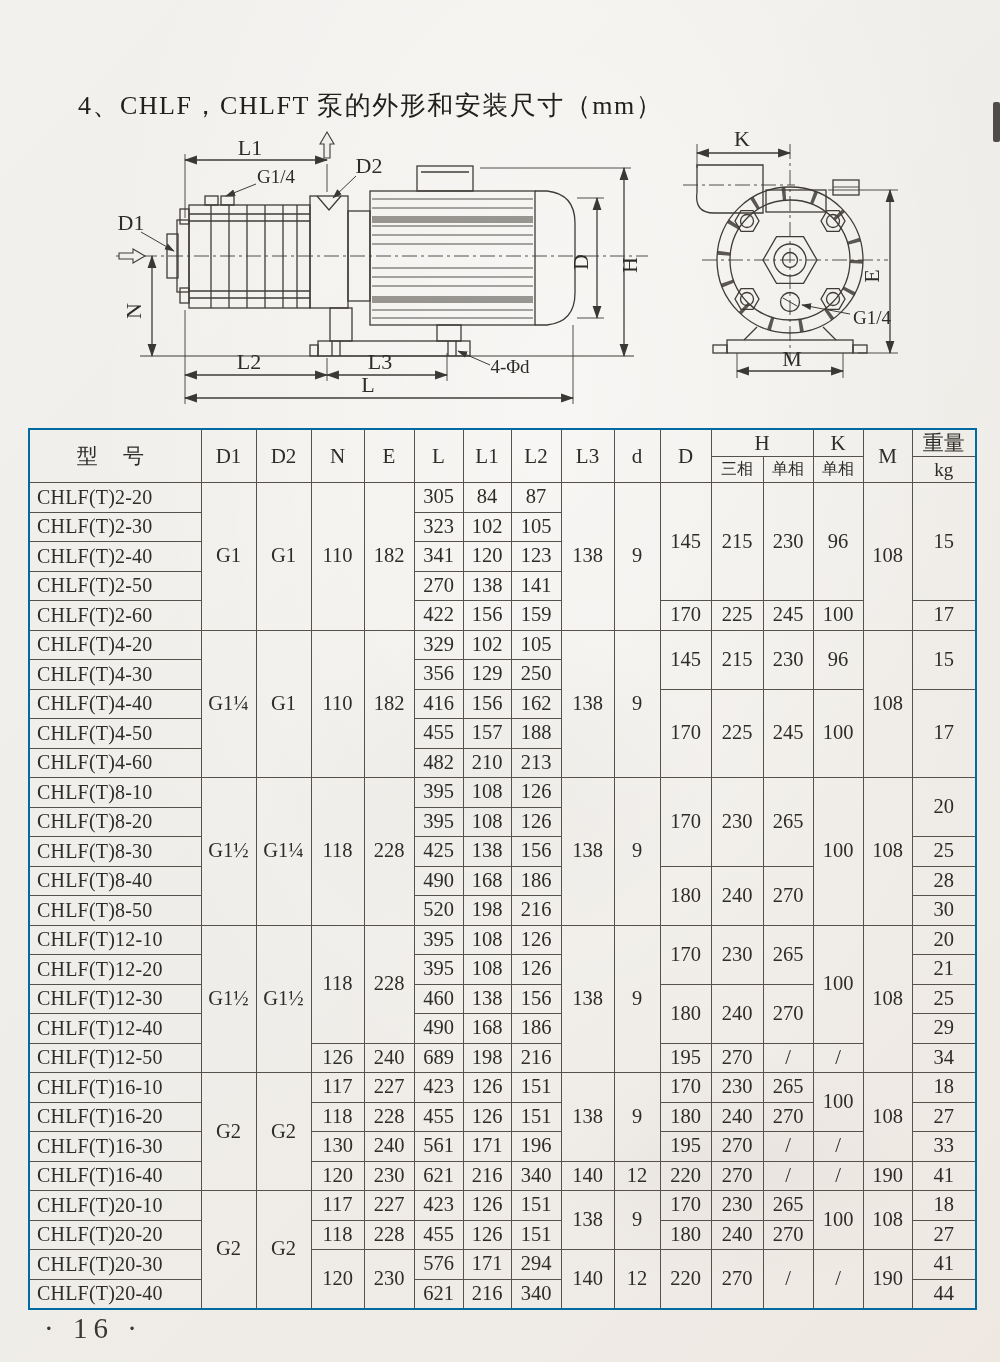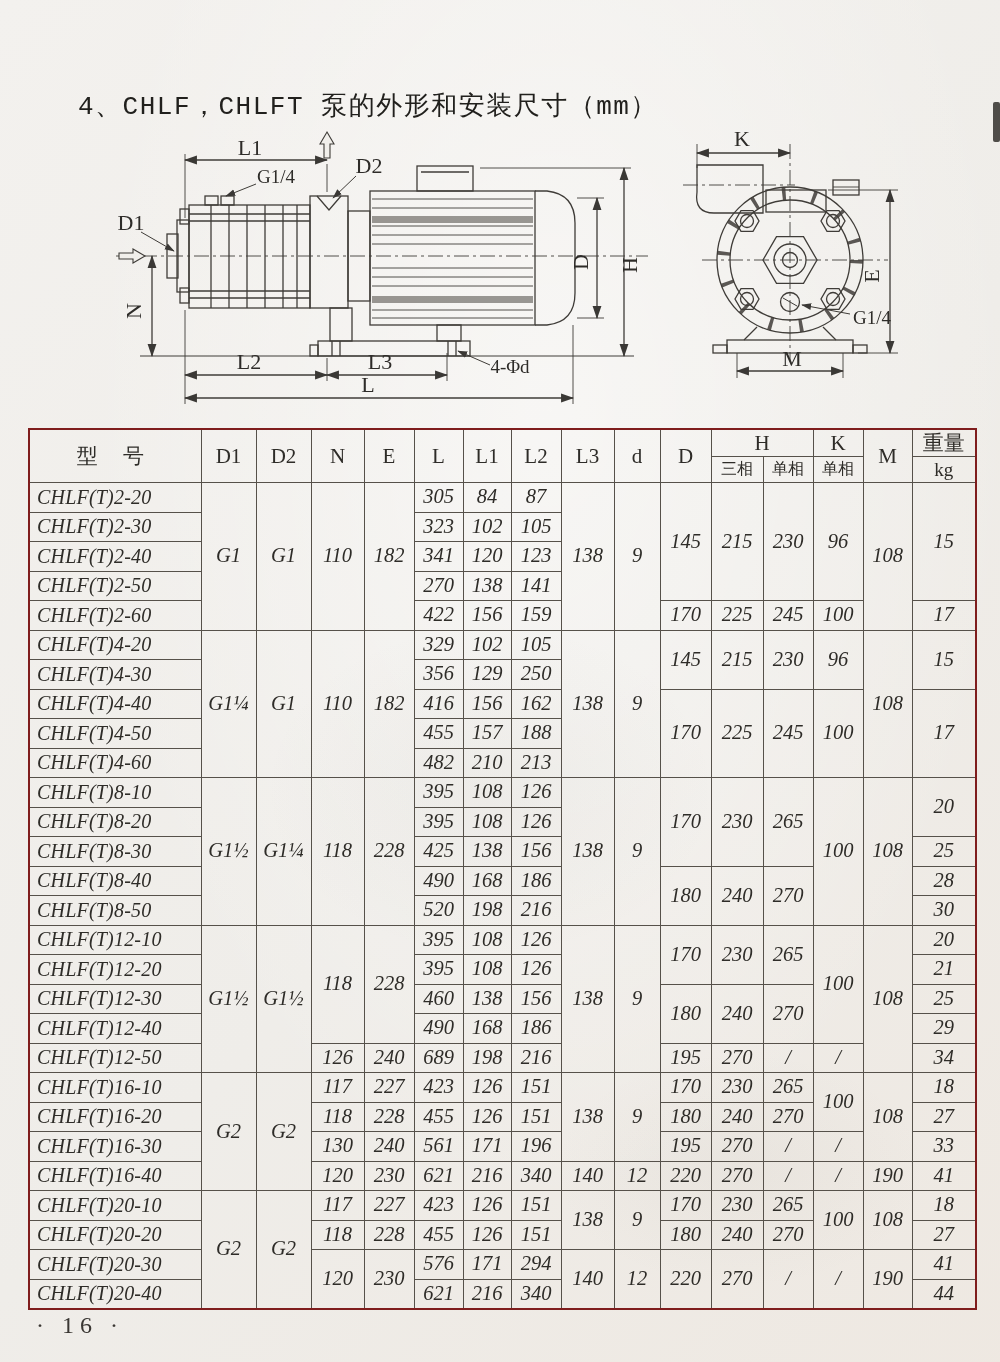--- a/index.html
+++ b/index.html
@@ -10,50 +10,49 @@
       radial-gradient(ellipse at 55% 30%, rgba(255,255,255,0.5), rgba(255,255,255,0) 60%),
       linear-gradient(135deg,#f3f1ee 0%,#efede9 55%,#ecdfd3a8 140%),
       #f0eeea;
     font-family:"Liberation Serif","DejaVu Serif",serif;
     color:#2c2a27;
   }
   .page-title{
     position:absolute;left:78px;top:88px;
     font-size:26px;letter-spacing:1.5px;color:#21201d;
     white-space:nowrap;
-    font-family:Liberation Mono, monospace;
   }
   .drawing-svg{position:absolute;left:0;top:128px;}
   .drawing-svg text{fill:#2e2c29;font-family:"Liberation Serif","DejaVu Serif",serif;}
   .dims{font-size:22px;}
   .dims-small{font-size:19px;}
 
   table.spec{
     position:absolute;left:28px;top:428px;
     border-collapse:collapse;table-layout:fixed;
     width:947px;
     background:transparent;
   }
   .spec th,.spec td{
     border:1px solid #56514a;
     text-align:center;vertical-align:middle;
     font-weight:normal;
     font-size:20.5px;color:#2e2c28;
     padding:0;line-height:1.05;
     overflow:hidden;white-space:nowrap;
   }
-  .spec{border:2px solid #7f1d1d;}
+  .spec{border:2px solid #0369a1;}
   .spec thead tr.h1 th{height:26px;font-size:21px;}
   .spec thead tr.h2 th{height:25px;font-size:16px;}
   .spec th.model-h{font-size:21px;letter-spacing:10px;}
-  .spec tbody tr{height:29.5px;font-style:italic;}
+  .spec tbody tr{height:29.5px;}
   .spec td.model{text-align:left;padding-left:7px;font-size:20px;letter-spacing:0.2px;}
   .page-number{
-    position:absolute;left:36px;top:1312px;
-    font-size:24px;color:#3a3733;letter-spacing:6px;
+    position:absolute;left:44px;top:1312px;
+    font-size:29px;color:#3a3733;letter-spacing:6px;
   }
   .edge-mark{
     position:absolute;right:0;top:102px;width:7px;height:40px;
     background:#34312d;border-radius:2px;filter:blur(0.7px);
     opacity:0.85;
   }
   .scan-blotch{
     position:absolute;border-radius:50%;pointer-events:none;
   }
   .blotch-a{left:260px;top:620px;width:460px;height:340px;

